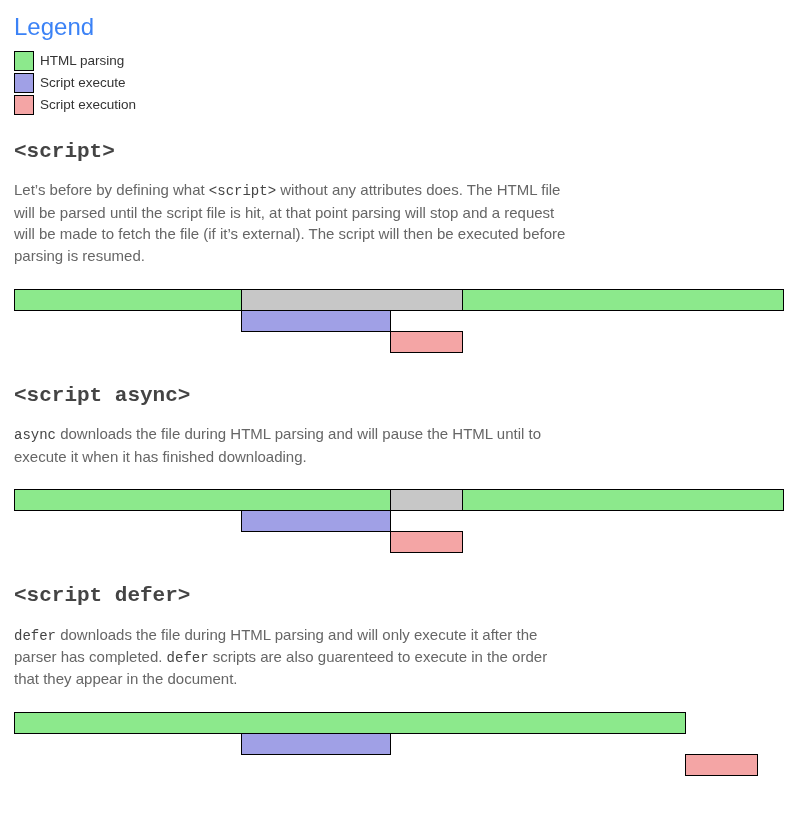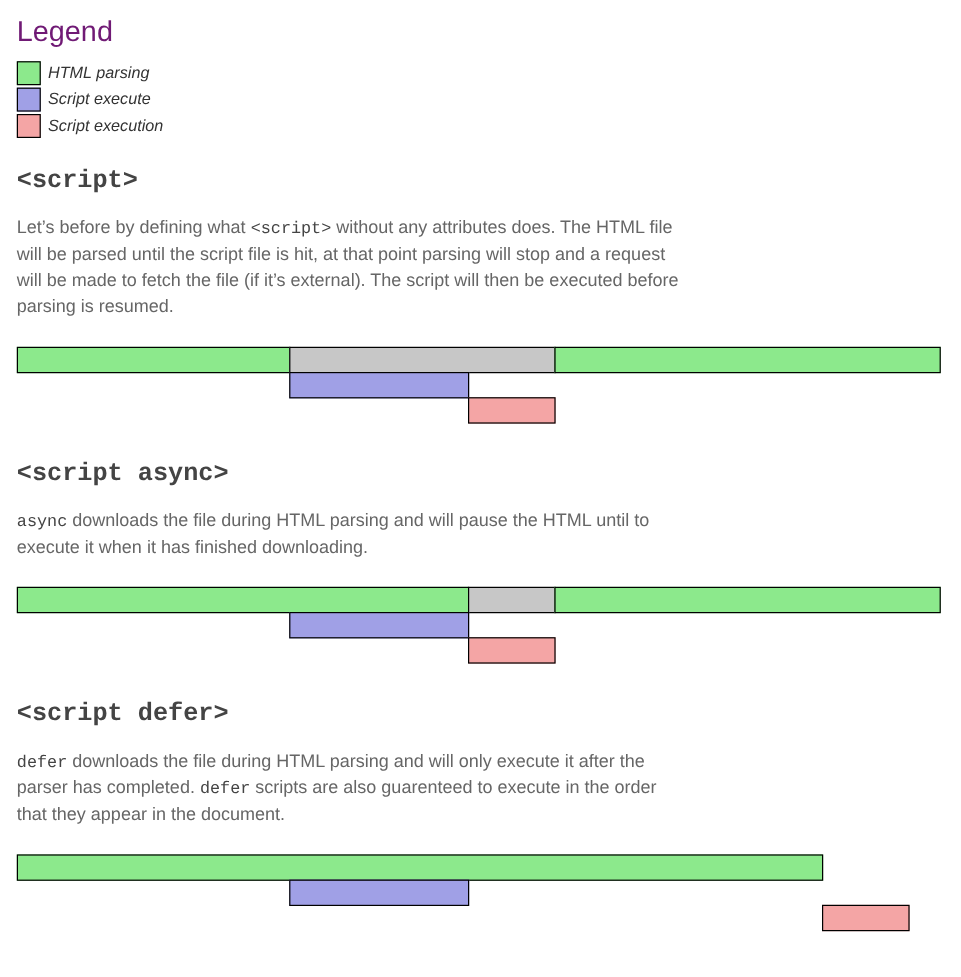--- a/index.html
+++ b/index.html
@@ -8,28 +8,27 @@
       color: #555;
       background: #fff;
       padding: 10px 14px;
       width: 801px;
       font-size: 15px;
       line-height: 1.45;
     }
     h2.legend-title {
       font-weight: 300;
       font-size: 24px;
-      color: #701a75;
+      color: #3b82f6;
       margin-bottom: 6px;
     }
     .legend { margin-bottom: 22px; }
     .legend-item {
       display: flex;
       margin: 2px 0;
-      font-style: italic;
     }
     .swatch {
       width: 20px;
       height: 20px;
       border: 1px solid #000;
       margin-right: 6px;
       flex: 0 0 auto;
     }
     .legend-label { font-size: 13.5px; color: #333; }
 

